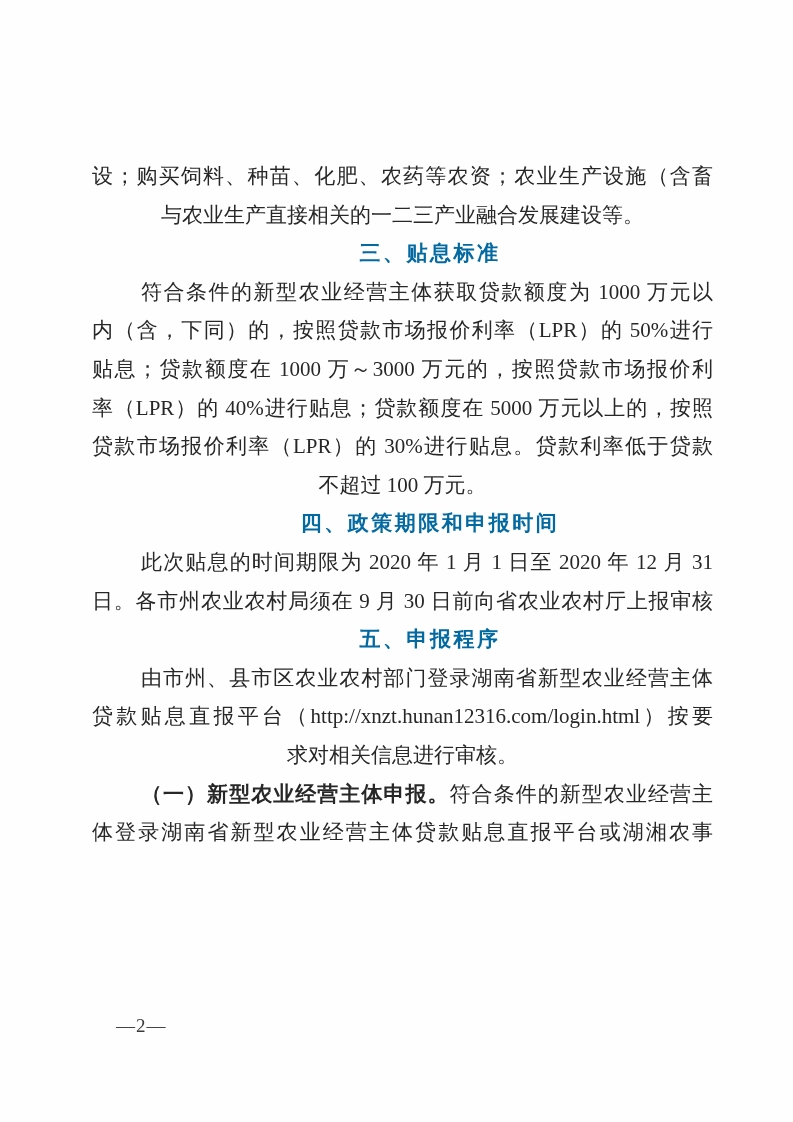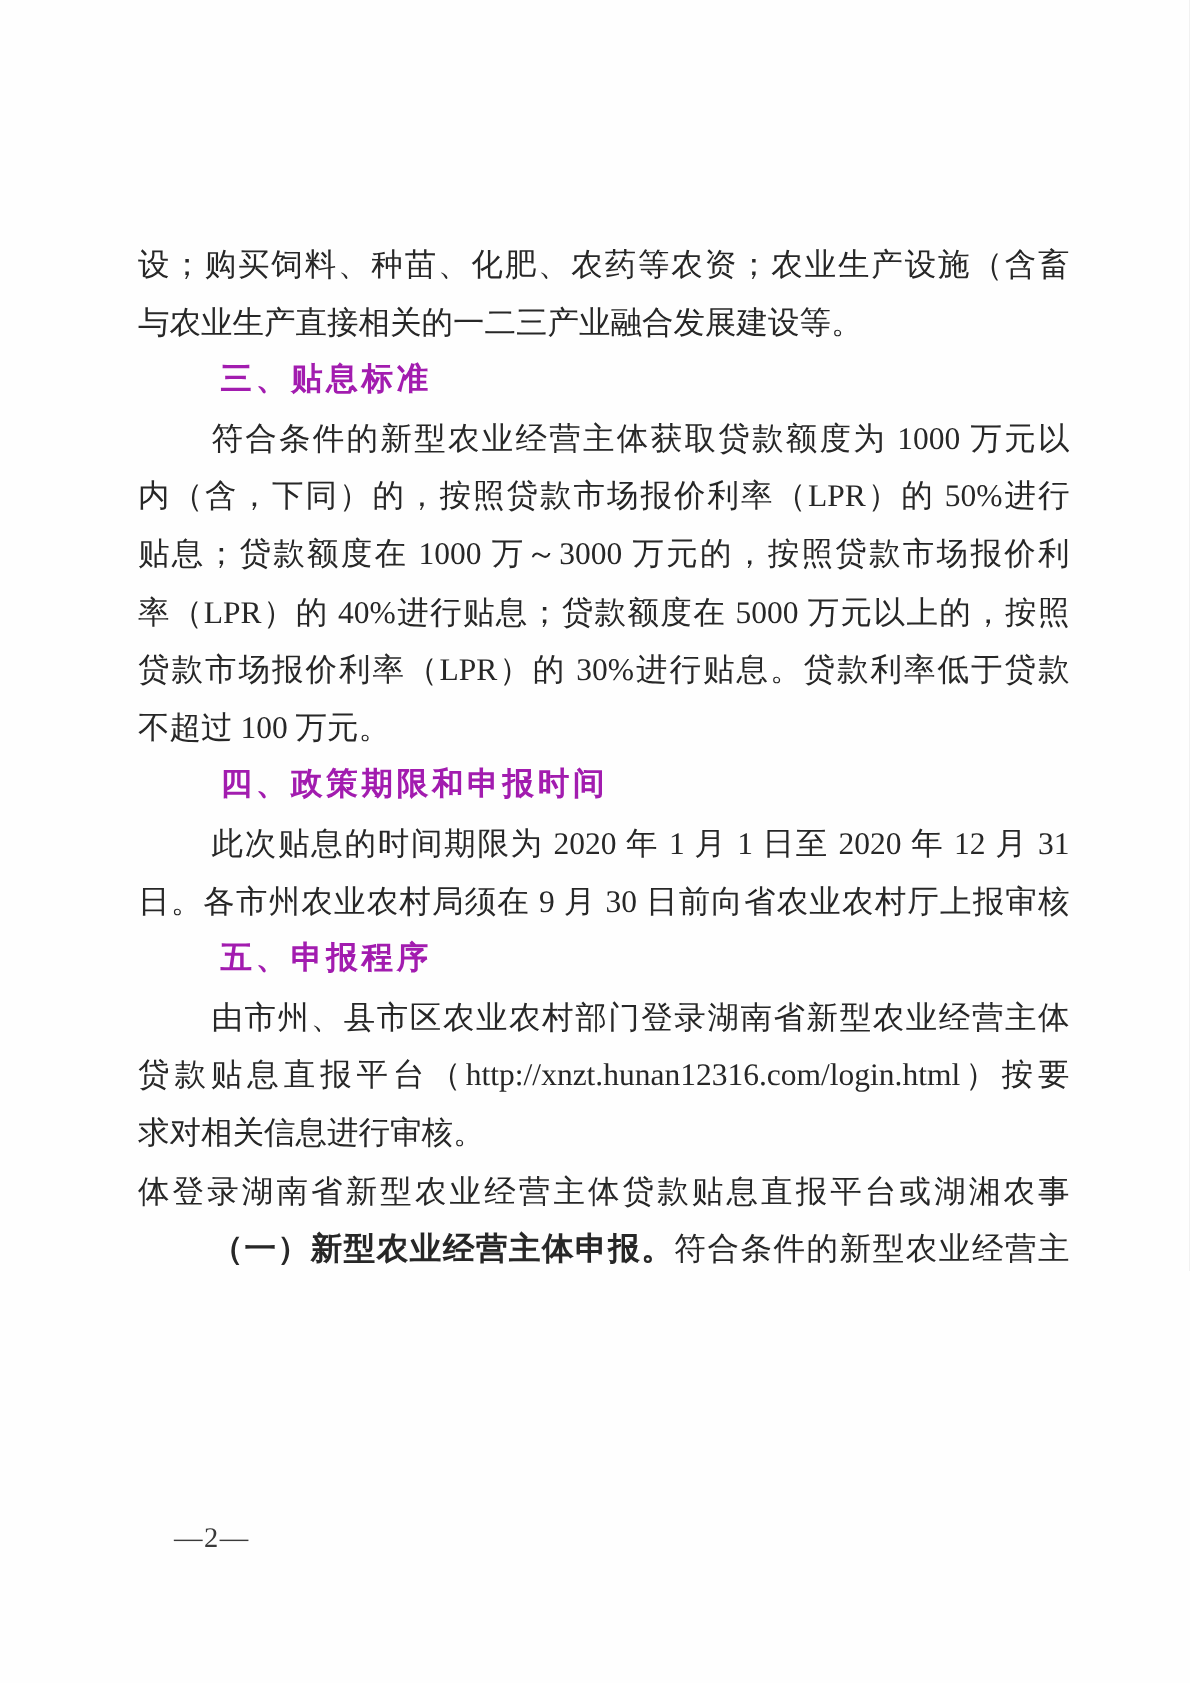--- a/index.html
+++ b/index.html
@@ -20,36 +20,36 @@
   .text-block {
     position: absolute;
     left: 92px;
     top: 157px;
     width: 621px;
     font-size: 21px;
     line-height: 38.6px;
   }
   .ln {
     height: 38.6px;
-    text-align: left;
+    text-align: center;
   }
   .just {
     text-align: justify;
     text-align-last: justify;
     text-justify: inter-character;
   }
   .indent {
     text-indent: 49px;
   }
   .heading {
     font-family: "Liberation Sans", "DejaVu Sans", sans-serif;
     font-weight: bold;
     letter-spacing: 2.5px;
     padding-left: 55px;
-    color: #a21caf;
+    color: #0369a1;
   }
   .lead {
     font-weight: bold;
   }
   .page-number {
     position: absolute;
     left: 116px;
     top: 1015px;
     font-size: 19px;
     letter-spacing: 1px;
@@ -71,19 +71,19 @@
     <div class="ln just">率（LPR）的 40%进行贴息；贷款额度在 5000 万元以上的，按照</div>
     <div class="ln just">贷款市场报价利率（LPR）的 30%进行贴息。贷款利率低于贷款</div>
     <div class="ln">不超过 100 万元。</div>
     <div class="ln heading">四、政策期限和申报时间</div>
     <div class="ln just indent">此次贴息的时间期限为 2020 年 1 月 1 日至 2020 年 12 月 31</div>
     <div class="ln just">日。各市州农业农村局须在 9 月 30 日前向省农业农村厅上报审核</div>
     <div class="ln heading">五、申报程序</div>
     <div class="ln just indent">由市州、县市区农业农村部门登录湖南省新型农业经营主体</div>
     <div class="ln just">贷款贴息直报平台（http://xnzt.hunan12316.com/login.html）按要</div>
     <div class="ln">求对相关信息进行审核。</div>
-    <div class="ln just">体登录湖南省新型农业经营主体贷款贴息直报平台或湖湘农事</div>
     <div class="ln just indent">
       <span class="lead">（一）新型农业经营主体申报。</span><span>符合条件的新型农业经营主</span>
     </div>
+    <div class="ln just">体登录湖南省新型农业经营主体贷款贴息直报平台或湖湘农事</div>
   </div>
   <div class="page-number">—2—</div>
 </div>
 
 </body></html>

